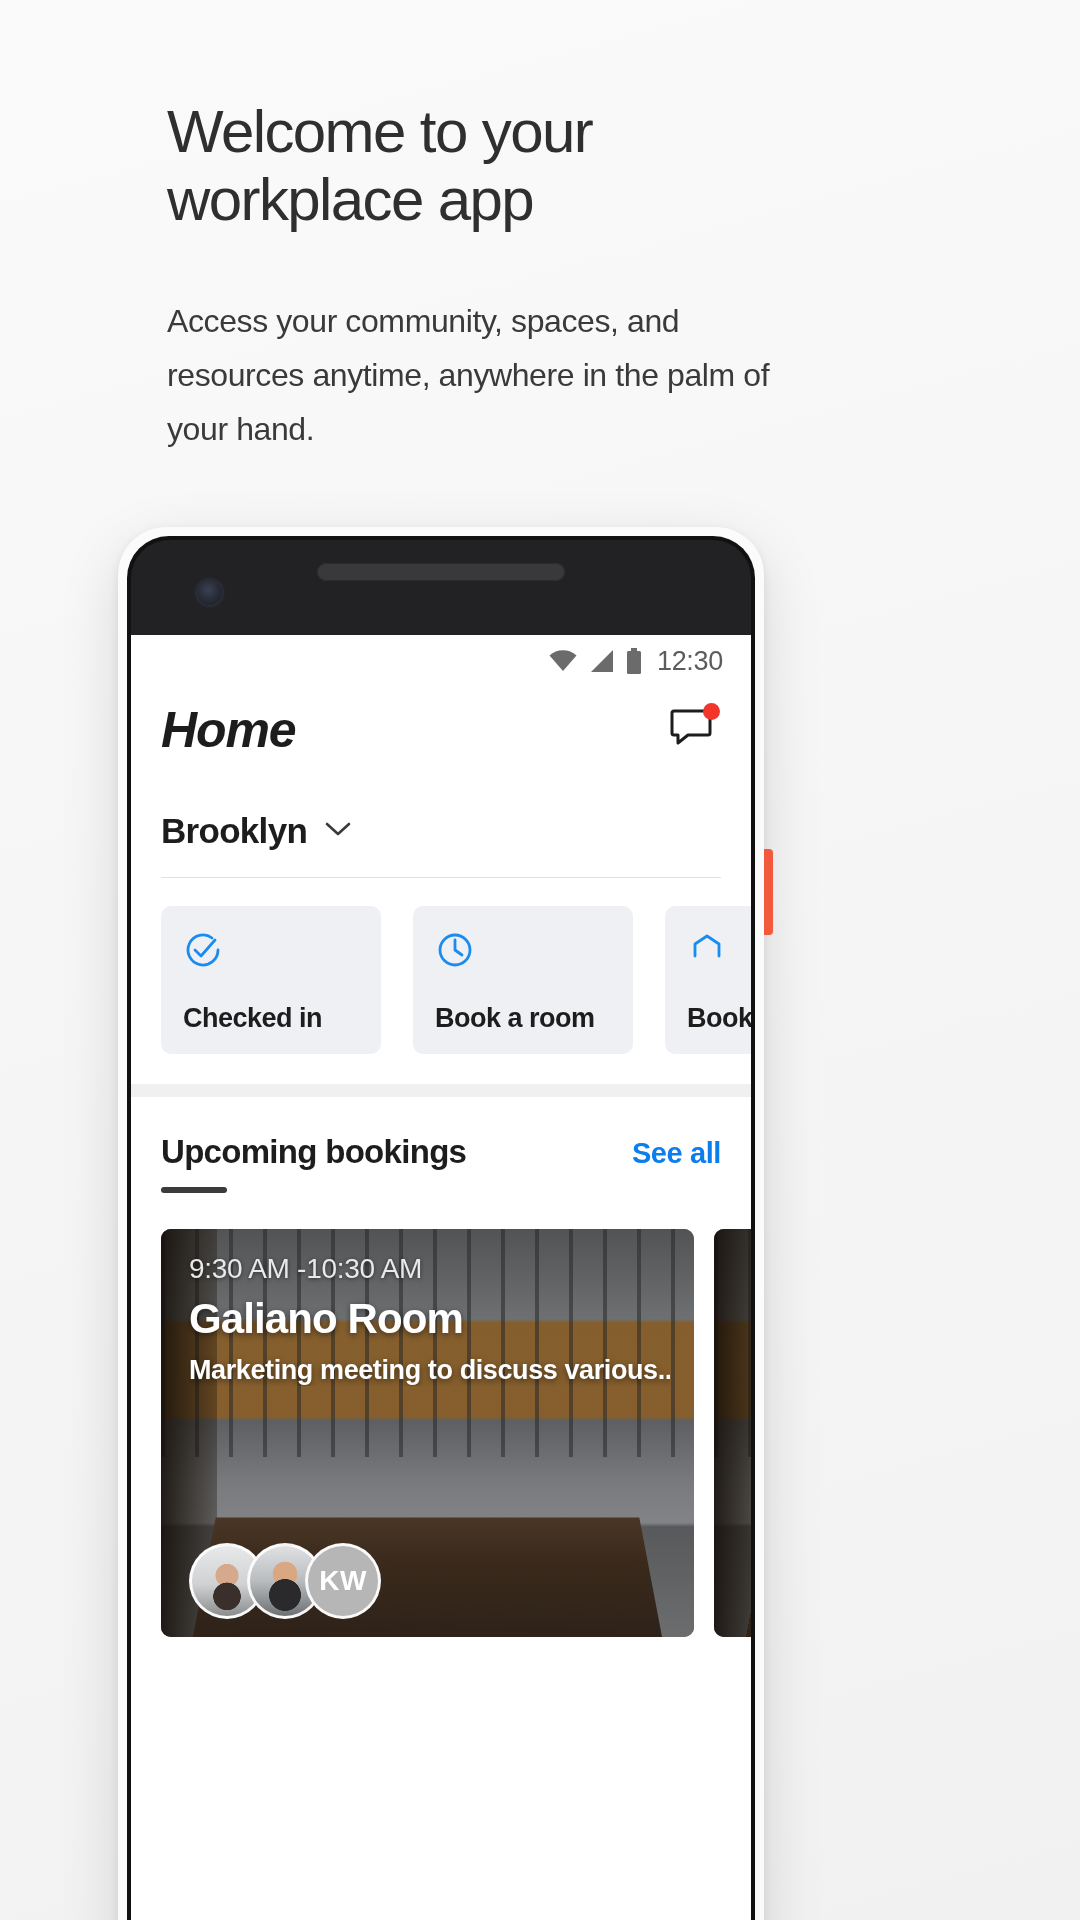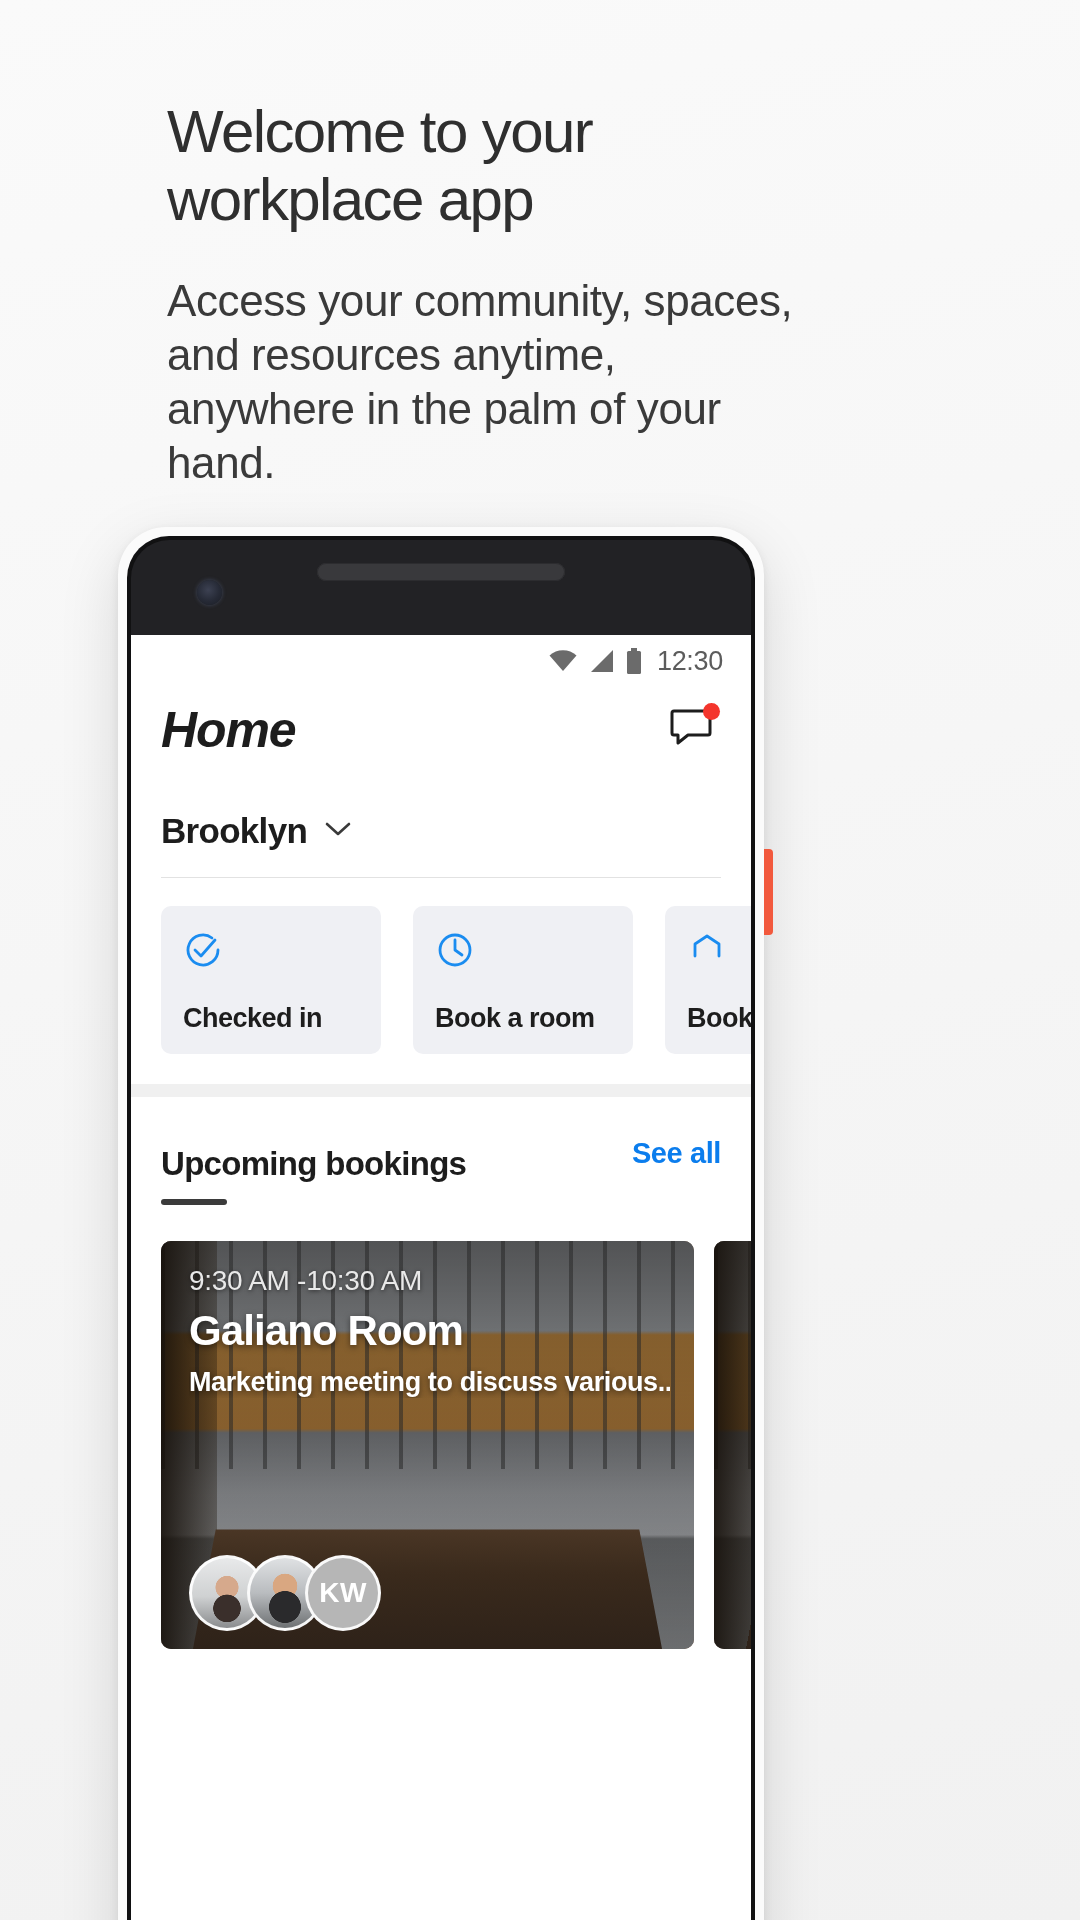--- a/index.html
+++ b/index.html
@@ -26,22 +26,22 @@
 
   .promo-title {
     font-size: 60px;
     line-height: 68px;
     font-weight: 400;
     letter-spacing: -1.6px;
     color: #2f2f2f;
   }
 
   .promo-sub {
-    margin-top: 40px;
-    font-size: 44px;
+    margin-top: 60px;
+    font-size: 32px;
     line-height: 54px;
     font-weight: 400;
     letter-spacing: -0.4px;
     color: #3a3a3a;
   }
 
   
   .device {
     position: absolute;
     left: 118px;
@@ -241,21 +241,20 @@
     align-items: flex-start;
     justify-content: space-between;
     padding: 36px 30px 0 30px;
   }
 
   .section-title {
     font-size: 33px;
     font-weight: 700;
     letter-spacing: -0.7px;
     color: #1d1d1d;
-    margin-top: 12px;
   }
 
   .section-underline {
     margin-top: 16px;
     width: 66px;
     height: 6px;
     border-radius: 3px;
     background: #3b3b3b;
   }
 

